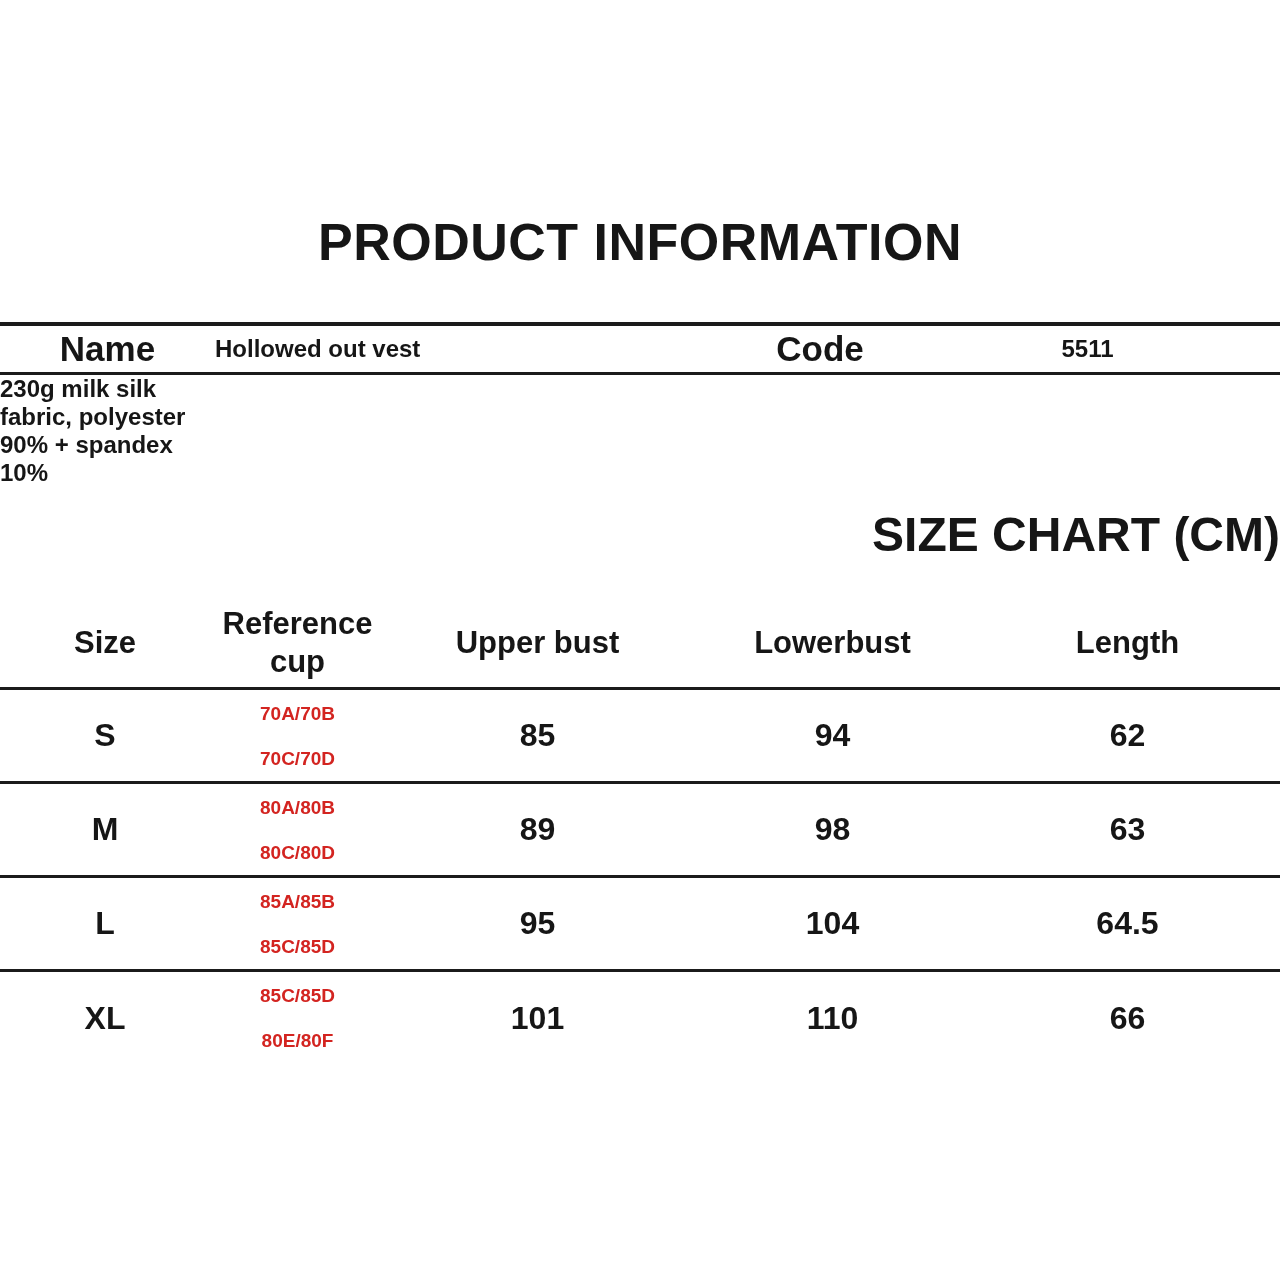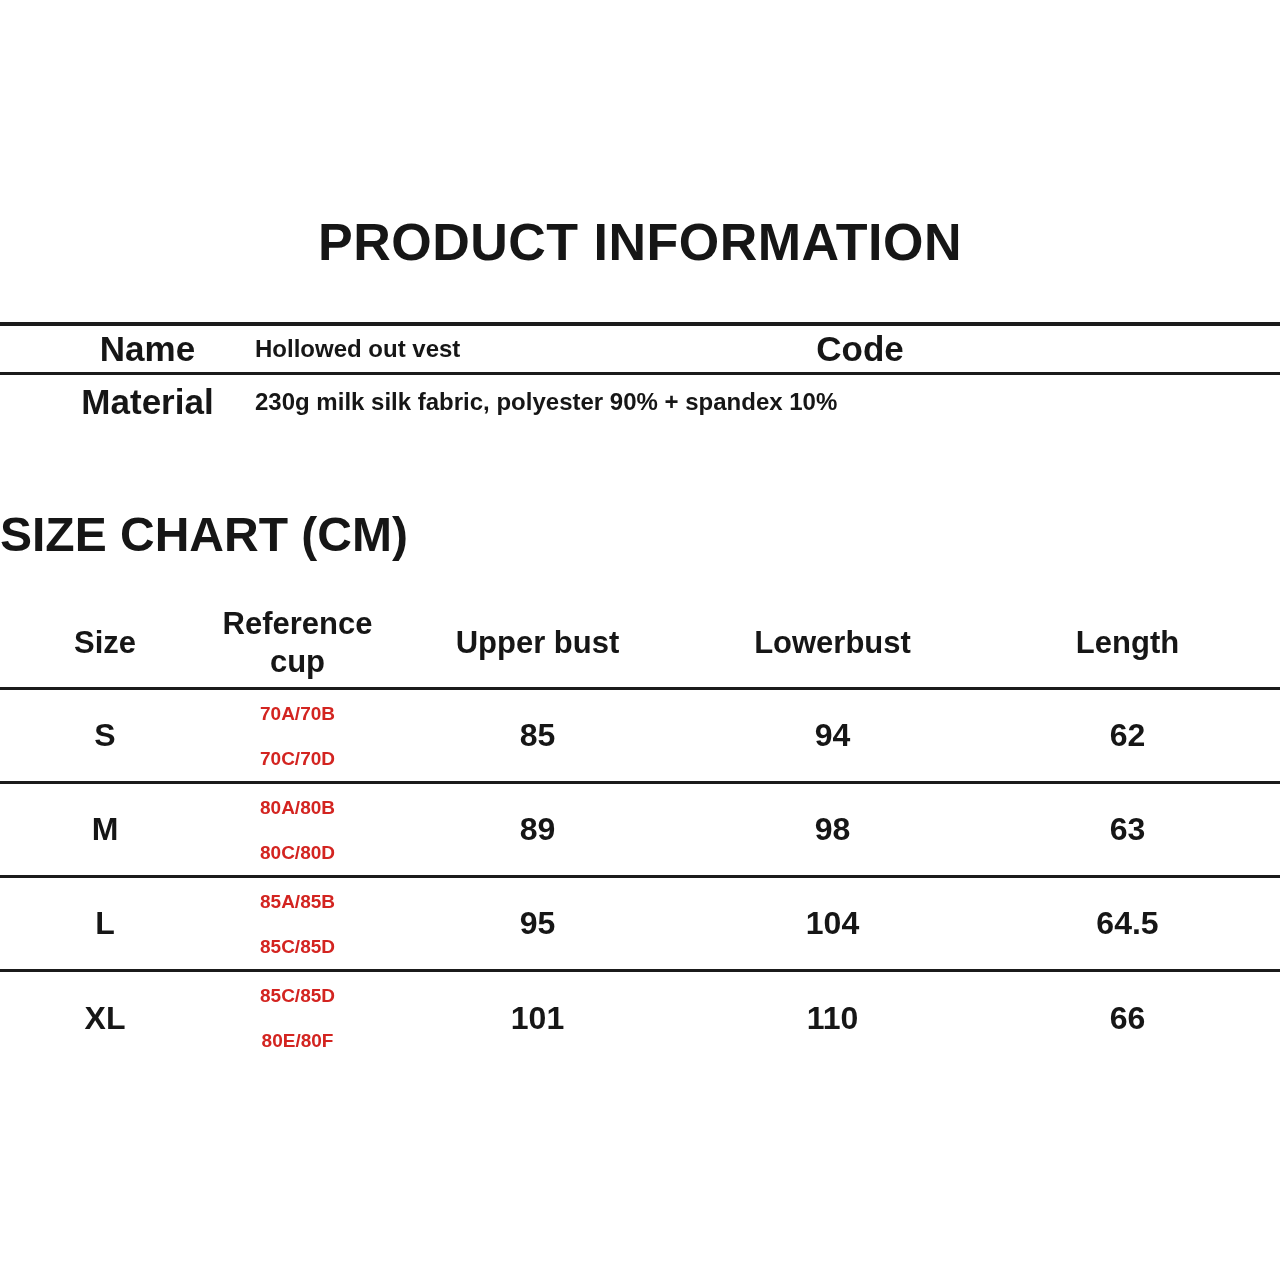--- a/index.html
+++ b/index.html
@@ -15,38 +15,38 @@
   .main-title {
     padding-top:214px;
     font-size:52px;
     line-height:56px;
     font-weight:700;
     text-align:center;
     letter-spacing:0.5px;
   }
   
   .info { margin-top:52px; border-top:4px solid #1b1b1b; }
-  .info-row { display:grid; align-items:center;padding-left:40px; }
+  .info-row { display:grid; align-items:center; }
   .info-row-name {
     grid-template-columns:215px 490px 230px 345px;
     height:49px;
     border-bottom:3px solid #1b1b1b;
   }
   .info-row-material { grid-template-columns:215px 1fr; height:54px; }
   .info-row-version  { grid-template-columns:215px 1fr; height:48px; }
   .info-label { font-size:35px; font-weight:700; text-align:center; }
   .info-value { font-size:24px; font-weight:700; text-align:left; }
   .code-value { text-align:center; padding-right:40px; }
   
   .chart-title {
     margin-top:32px;
     font-size:48px;
     line-height:52px;
     font-weight:700;
-    text-align:left;
+    text-align:right;
   }
   table.size-chart {
     width:1280px;
     margin-top:34px;
     border-collapse:collapse;
     table-layout:fixed;
   }
   .size-chart col.c-size   { width:210px; }
   .size-chart col.c-cup    { width:175px; }
   .size-chart col.c-upper  { width:305px; }
@@ -83,23 +83,23 @@
 
 <div class="page">
 
   <h1 class="main-title">PRODUCT INFORMATION</h1>
 
   <div class="info">
     <div class="info-row info-row-name">
       <div class="info-label">Name</div>
       <div class="info-value">Hollowed out vest</div>
       <div class="info-label">Code</div>
+      <div class="info-value code-value">5511</div>
     </div>
     <div class="info-row info-row-material">
-      <div class="info-label">Material</div>
       <div class="info-value">230g milk silk fabric, polyester 90% + spandex 10%</div>
     </div>
     <div class="info-row info-row-version">
     </div>
   </div>
 
   <h2 class="chart-title">SIZE CHART (CM)</h2>
 
   <table class="size-chart">
     <colgroup>

